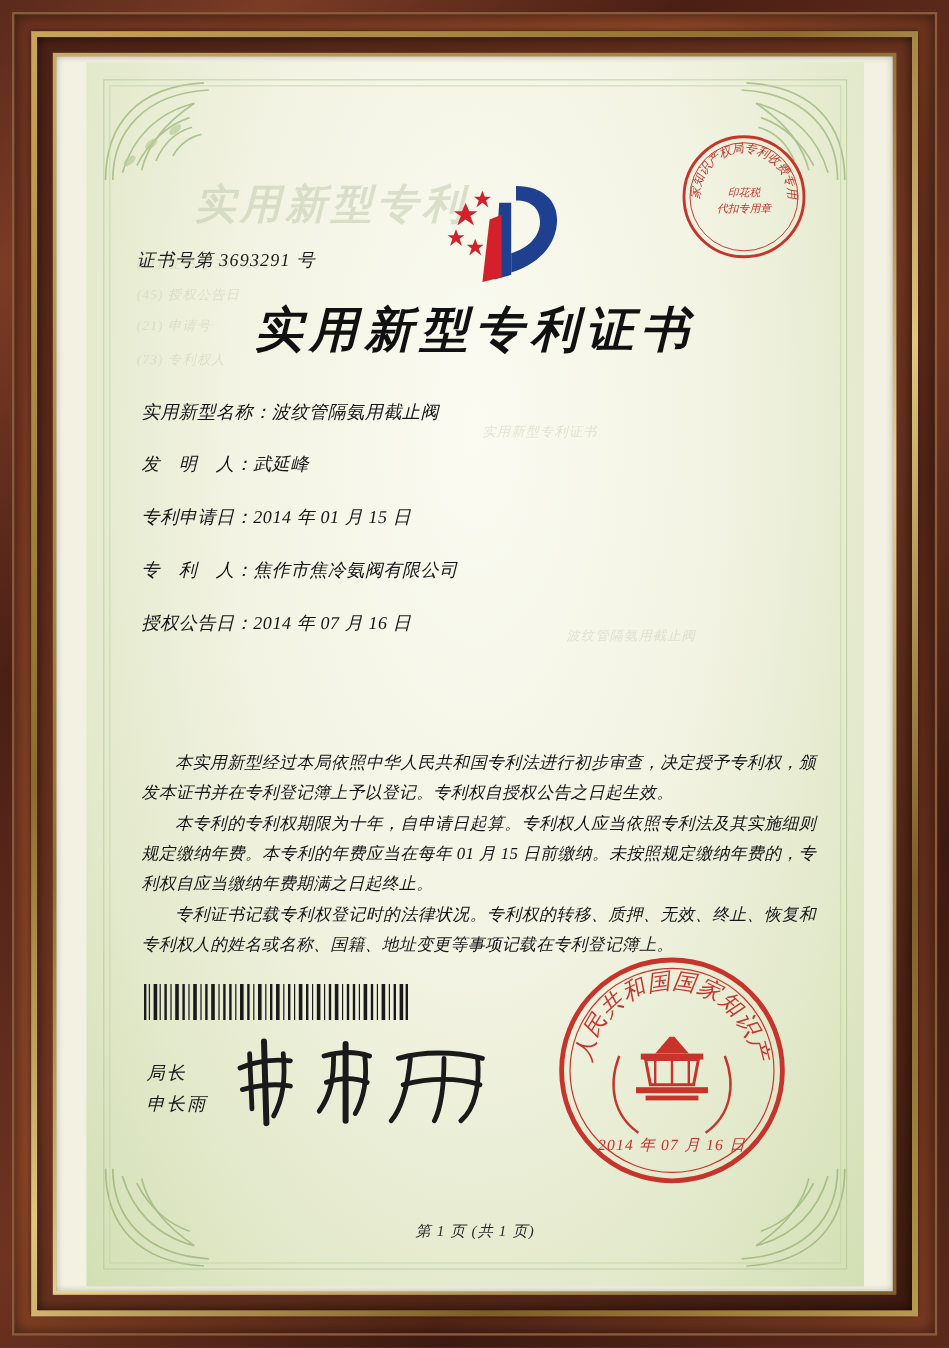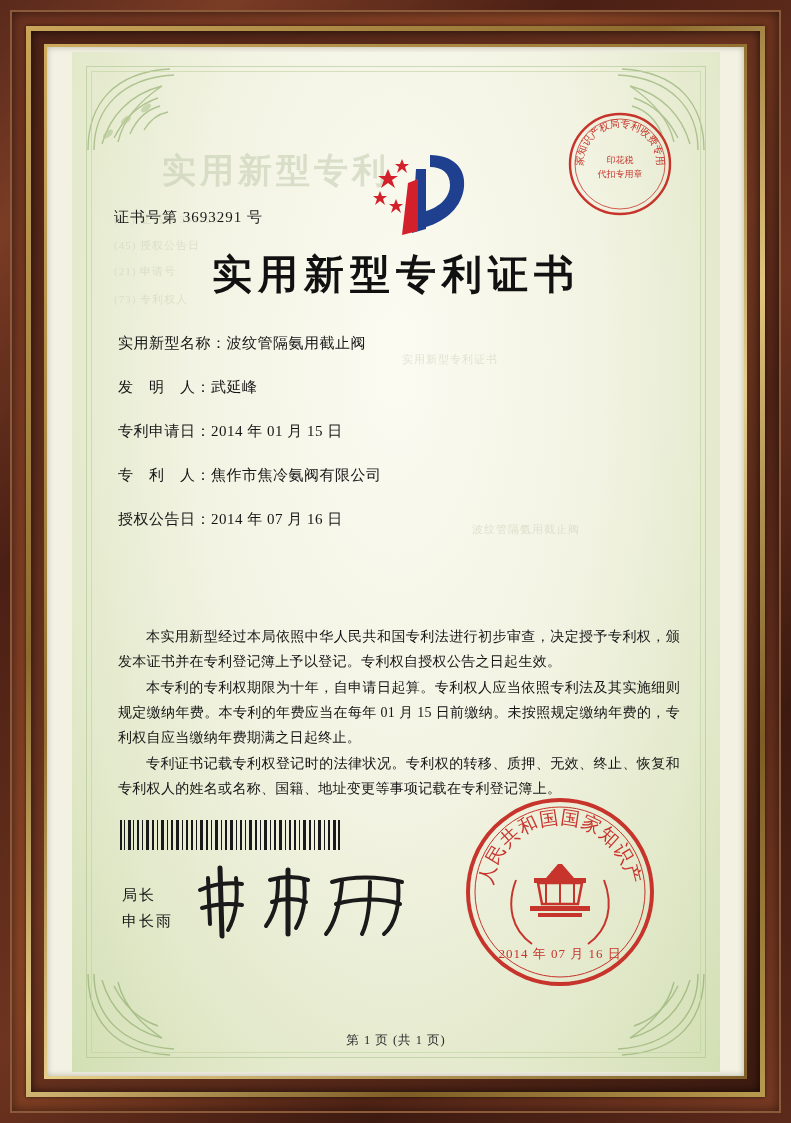--- a/index.html
+++ b/index.html
@@ -13,20 +13,21 @@
     font-family: "Liberation Serif", serif;
     overflow: hidden;
   }
 
   
   .frame-outer {
     position: absolute;
     inset: 0;
     background: linear-gradient(135deg, #5a2a1c 0%, #7a3c25 12%, #4a1f14 30%, #6e3420 55%, #3d1a10 78%, #5c2a1b 100%);
     padding: 4px;
+    font-style: italic;
   }
   .frame-bevel-1 {
     position: absolute;
     inset: 10px;
     border: 2px solid #8a5a3a;
     box-shadow: inset 0 0 12px rgba(0,0,0,.55);
     background: linear-gradient(120deg, #6b3220, #8a4526 40%, #512416 70%, #7a3b23);
   }
   .frame-gold {
     position: absolute;
@@ -230,21 +231,21 @@
     position: absolute;
     left: 120px;
     top: 812px;
     width: 230px;
     height: 78px;
   }
 
   .footer {
     position: absolute;
     left: 0; right: 0;
-    bottom: 23px;
+    bottom: 37px;
     text-align: center;
     font-size: 12.5px;
     color: #2a2a2a;
     letter-spacing: 1px;
   }
 </style>
 </head>
 <body>
 
 <div class="frame-outer">

